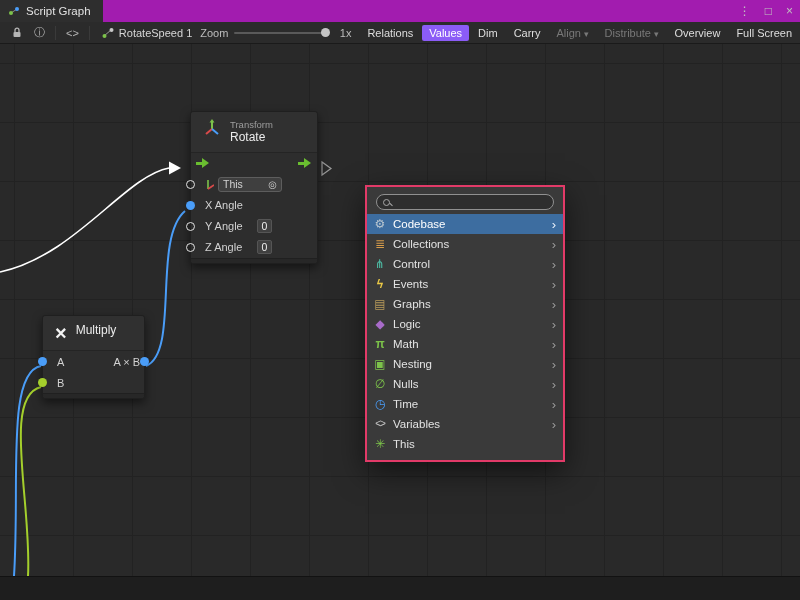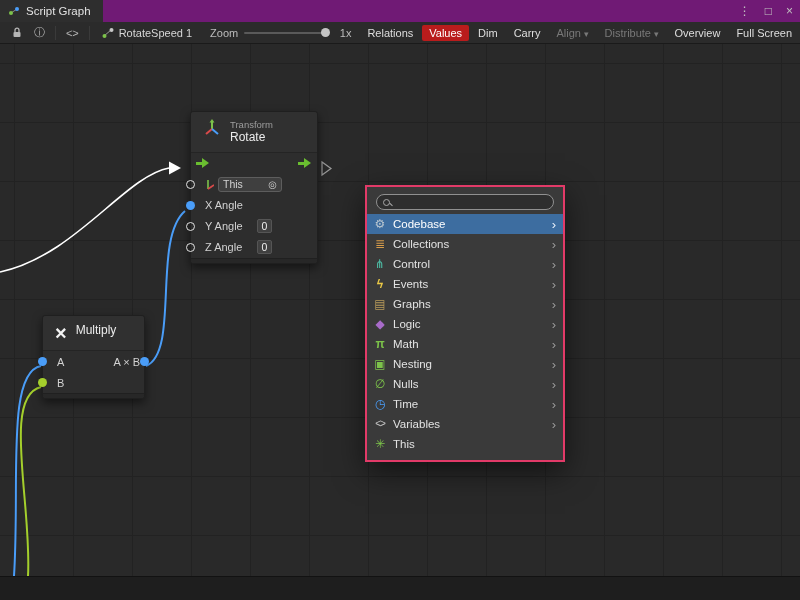--- a/index.html
+++ b/index.html
@@ -1,40 +1,40 @@
 <!DOCTYPE html>
 <html><head>
 <meta charset="utf-8">
 <style>
   * { margin:0; padding:0; box-sizing:border-box; }
   html,body { width:800px; height:600px; overflow:hidden; background:#292929;
     font-family:"Liberation Sans","DejaVu Sans",sans-serif; -webkit-font-smoothing:antialiased; }
 
   
-  .tabbar { position:absolute; top:0; left:0; width:800px; height:22px; background:#701a75;
+  .tabbar { position:absolute; top:0; left:0; width:800px; height:22px; background:#a21caf;
     display:flex; align-items:stretch; }
   .tab { background:#2e2e2e; display:flex; align-items:center; gap:6px; padding:0 12px 0 8px;
     font-size:11.5px; color:#e2e2e2; }
   .win-controls { margin-left:auto; display:flex; align-items:center; color:#c0c0c0; font-size:12px; }
   .win-controls span { padding:0 7px; cursor:default; }
 
   
   .toolbar { position:absolute; top:22px; left:0; width:800px; height:22px; background:#2b2b2b;
     border-bottom:1px solid #1a1a1a; display:flex; align-items:center; font-size:11px; color:#cfcfcf;
     padding:0 0 0 6px; white-space:nowrap; overflow:hidden; }
   .tico { padding:0 6px; color:#b5b5b5; font-size:11px; display:flex; align-items:center; }
   .sep { width:1px; height:14px; background:#3a3a3a; margin:0 4px; }
   .crumb { display:flex; align-items:flex-end; gap:5px; padding:0 8px; color:#d6d6d6; }
-  .zoom-label { margin-left:10px; color:#bdbdbd; }
+  .zoom-label { color:#bdbdbd; }
   .zoom-slider { position:relative; width:104px; height:22px; margin:0 4px; }
   .zoom-slider .track { position:absolute; top:10px; left:2px; right:12px; height:2px; background:#5a5a5a; border-radius:1px; }
   .zoom-slider .handle { position:absolute; top:6px; right:6px; width:9px; height:9px; border-radius:50%; background:#c4c4c4; }
   .zoom-value { margin-right:8px; color:#bdbdbd; }
   .tb-btn { padding:2px 7px; margin:4px 1px; color:#dedede; border-radius:2px; cursor:default; }
-  .tb-btn.active { background:#b91c1c; color:#fff; }
+  .tb-btn.active { background:#8b5cf6; color:#fff; }
   .tb-btn.disabled { color:#787878; }
   .caret { font-size:9px; margin-left:3px; }
 
   
   .canvas { position:absolute; top:44px; left:0; width:800px; height:532px; background:#292929;
     background-image:
       linear-gradient(#222222 1px, transparent 1px),
       linear-gradient(90deg, #222222 1px, transparent 1px);
     background-size:59px 59px; background-position:14px 19px; overflow:hidden; }
   .wires { position:absolute; top:0; left:0; width:800px; height:532px; }

